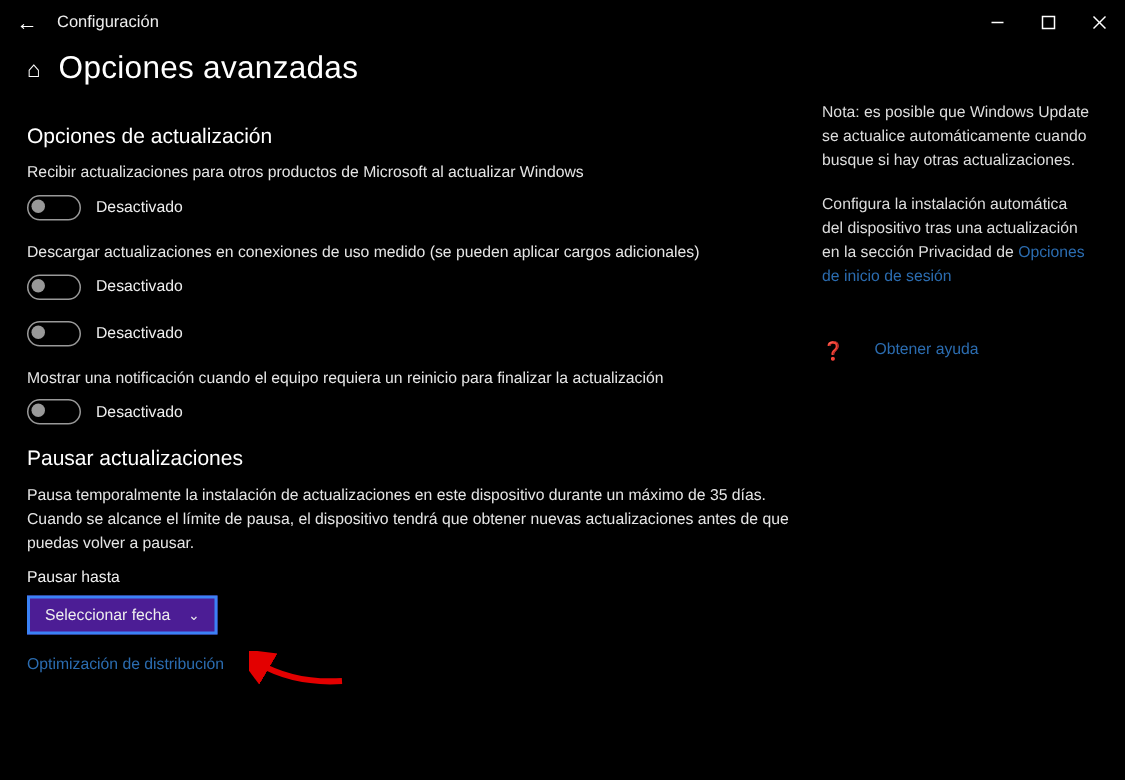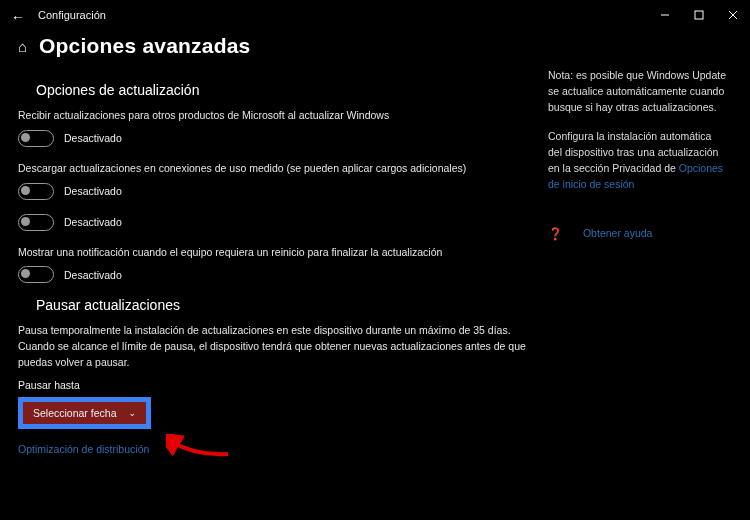--- a/index.html
+++ b/index.html
@@ -4,33 +4,33 @@
 <style>
   html,body{margin:0;padding:0;background:#000;color:#fff;font-family:"Segoe UI",Arial,sans-serif;font-size:11px;width:750px;height:520px;overflow:hidden}
   .titlebar{display:flex;align-items:center;height:30px;padding:0 0 0 10px}
   .titlebar .back{width:16px;text-align:center;font-size:14px;color:#fff;cursor:pointer}
   .titlebar .app-title{margin-left:12px;font-size:11px;color:#eee}
   .titlebar .spacer{flex:1}
   .winbtn{width:34px;height:30px;display:flex;align-items:center;justify-content:center;color:#fff;font-size:11px;cursor:pointer}
   .winbtn svg{stroke:#fff}
   .header{display:flex;align-items:center;padding:4px 0 10px 18px}
   .header .home{font-size:15px;color:#fff;margin-right:12px;cursor:pointer}
-  .header h1{margin:0;font-weight:700;font-size:21px;letter-spacing:.2px}
+  .header h1{margin:0;font-weight:400;font-size:21px;letter-spacing:.2px}
   .body{display:flex;padding:0 18px 0 18px}
   .main{flex:1;max-width:510px}
   .side{width:180px;margin-left:20px;font-size:10.5px;line-height:1.5;color:#ddd}
   .side p{margin:0 0 14px 0}
-  .section-title{font-size:14px;font-weight:400;margin:14px 0 10px 18px;color:#fff}
+  .section-title{font-size:14px;font-weight:400;margin:14px 0 10px 0;color:#fff}
   .desc{font-size:10.5px;color:#e5e5e5;line-height:1.5;margin:0 0 6px 0}
   .toggle-row{display:flex;align-items:center;margin:2px 0 14px 0}
   .toggle{position:relative;width:34px;height:15px;border:1px solid #999;border-radius:9px;background:#000;cursor:pointer;flex-shrink:0}
   .toggle .knob{position:absolute;left:2px;top:2px;width:9px;height:9px;border-radius:50%;background:#999}
   .toggle-label{margin-left:10px;font-size:10.5px;color:#eee}
   .small-label{font-size:10.5px;color:#eee;margin:8px 0 6px 0}
-  .dropdown{display:inline-flex;align-items:center;border:5px solid #3b82f6;padding:5px 10px;font-size:10.5px;color:#eee;cursor:pointer;background:#7f1d1d}
+  .dropdown{display:inline-flex;align-items:center;border:2px solid #3b82f6;padding:5px 10px;font-size:10.5px;color:#eee;cursor:pointer;background:#4c1d95}
   .dropdown .chev{margin-left:12px;font-size:9px}
   .link{color:#2b6cb0;font-size:10.5px;cursor:pointer;margin:14px 0 0 0;display:block}
   .side .link{margin:0}
   .help-row{display:flex;align-items:center;margin-top:22px}
   .help-row .icon{color:#2b6cb0;margin-right:8px;font-size:12px}
   .arrow{position:absolute;left:166px;top:434px;pointer-events:none}
 </style>
 </head>
 <body>
 

